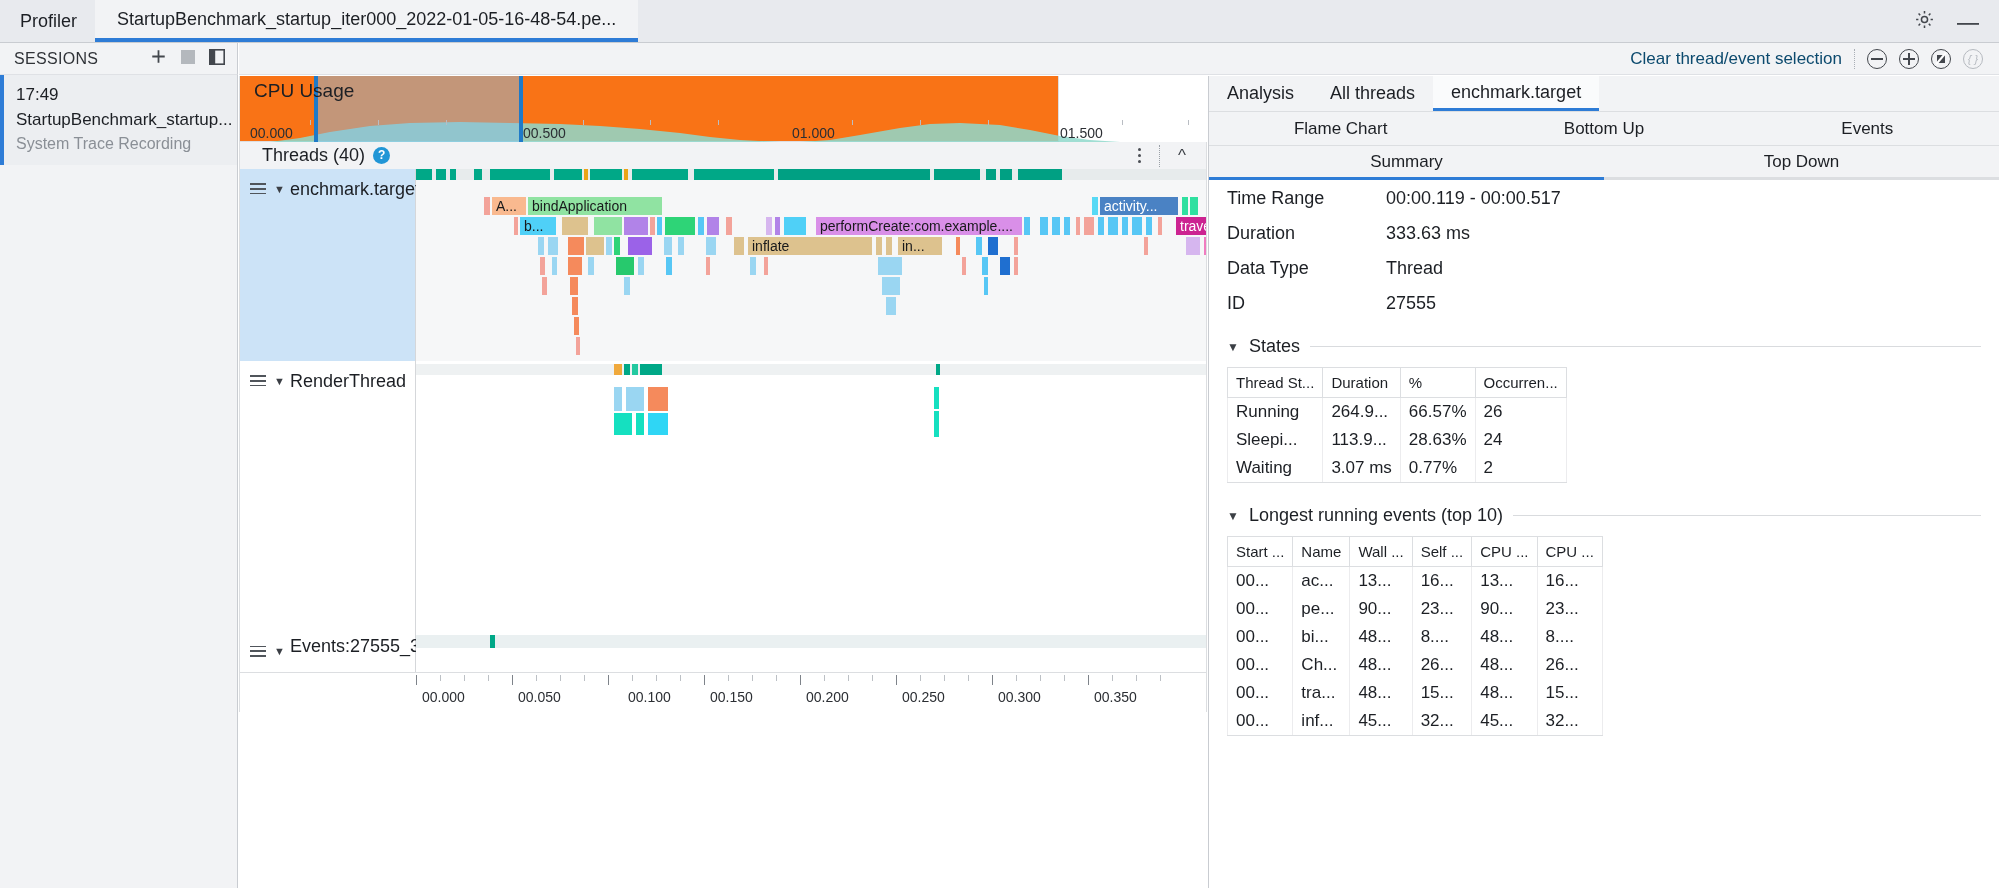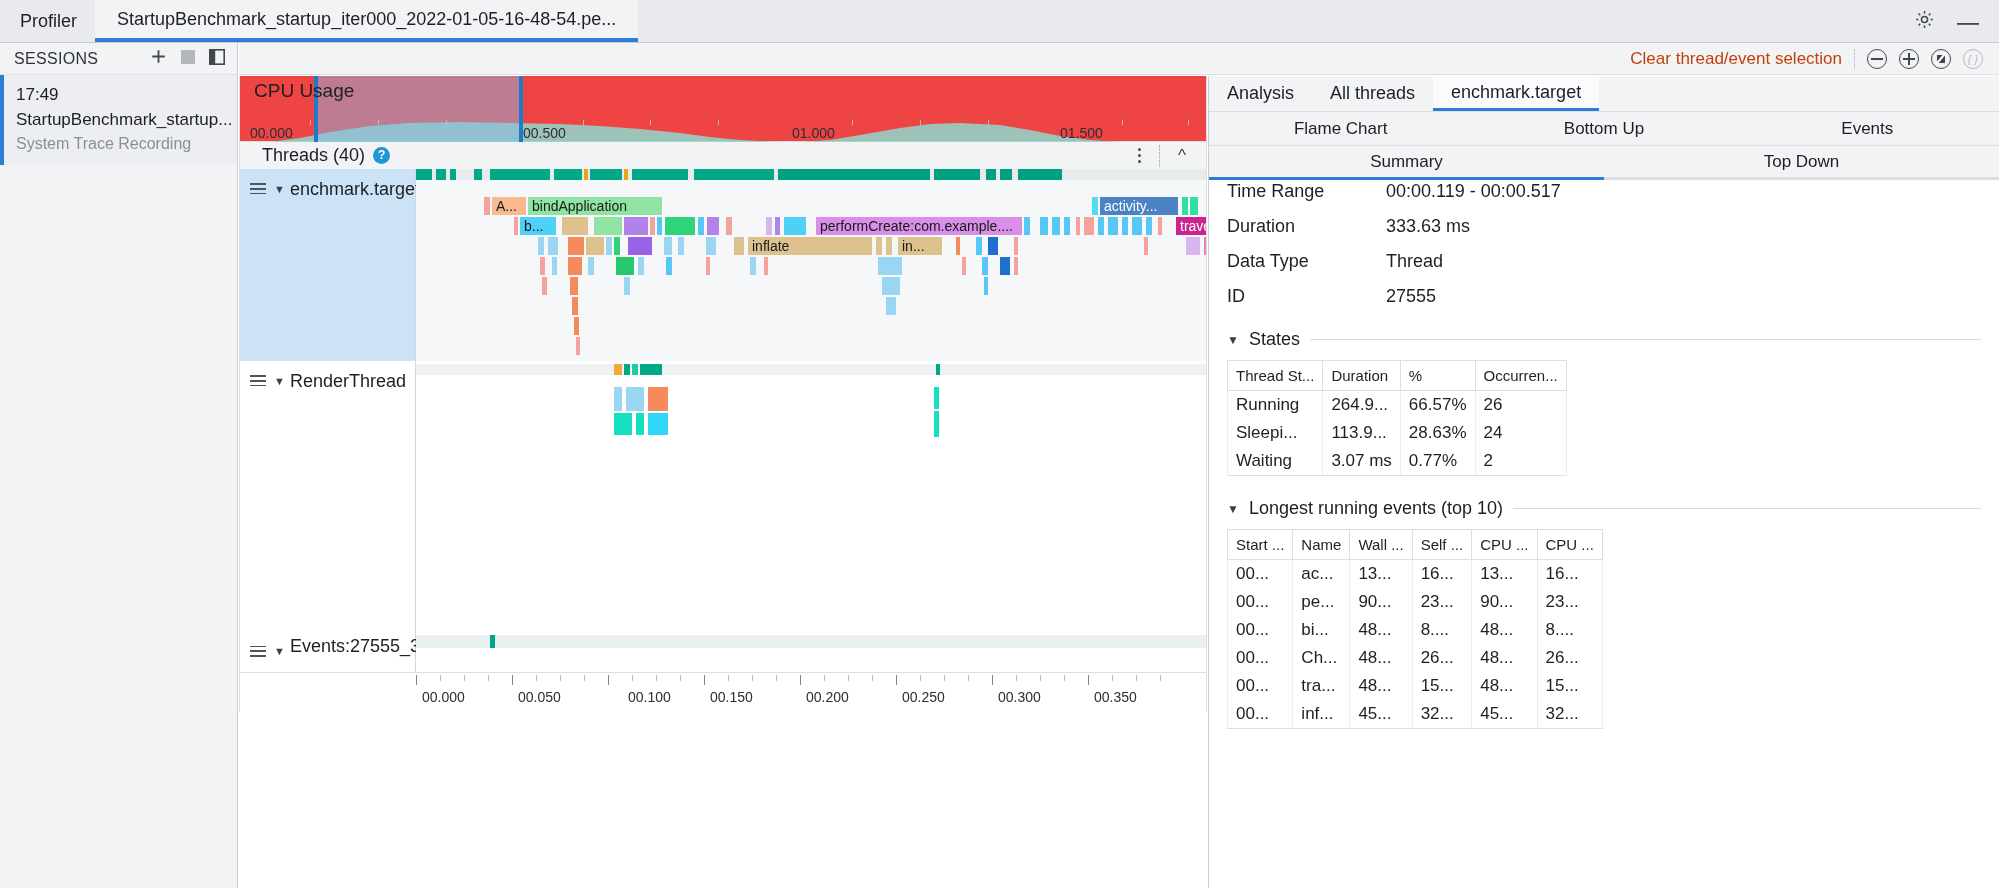--- a/index.html
+++ b/index.html
@@ -66,40 +66,40 @@
   .session-time { font-size: 17px; color: #1c1f24; line-height: 1.45; }
   .session-name { font-size: 17px; color: #1c1f24; line-height: 1.45; }
   .session-sub { font-size: 16px; color: #8a8f96; line-height: 1.45; }
 
   
   .top-toolbar {
     position: absolute; left: 239px; top: 43px; width: 1760px; height: 32px;
     background: #f2f3f5; border-bottom: 1px solid #dfe1e5;
     display: flex; align-items: center; justify-content: flex-end;
   }
-  .clear-link { font-size: 17px; color: #c2410c; cursor: pointer; }
+  .clear-link { font-size: 17px; color: #0c4a6e; cursor: pointer; }
   .toolbar-sep {
     width: 1px; height: 20px; border-left: 1px dotted #a9aeb5; margin: 0 12px;
   }
   .zoom-btns { display: flex; align-items: center; gap: 12px; padding-right: 16px; }
   .circ-btn {
     width: 20px; height: 20px; border-radius: 50%;
     border: 1.6px solid #43474d; position: relative; display:inline-block;
   }
   .circ-btn.dim { border-color: #b6bac0; }
   .circ-btn .h { position:absolute; left:3px; top:8.4px; width:12px; height:1.8px; background:#43474d; }
   .circ-btn .v { position:absolute; left:8.4px; top:3px; width:1.8px; height:12px; background:#43474d; }
   .circ-btn .slash { position:absolute; left:8.4px; top:1.5px; width:2px; height:15px; background:#43474d; transform: rotate(40deg); }
   .circ-btn .sq { position:absolute; left:5px; top:5px; width:8px; height:8px; background:#43474d; }
   .circ-btn .braces { position:absolute; inset:0; font-size:11px; color:#b6bac0; text-align:center; line-height:18px; }
 
   
   .cpu-panel {
-    position: absolute; left: 239px; top: 76px; width: 968px; height: 66px;
-    background: #ef4444; border: 1px solid #dcdee1; border-top: none;
+    position: absolute; left: 239px; top: 76px; width: 820px; height: 66px;
+    background: #f97316; border: 1px solid #dcdee1; border-top: none;
   }
   .cpu-title {
     position: absolute; left: 14px; top: 4px; font-size: 19px; color: #1c1f24; z-index: 4;
   }
   .cpu-selection {
     position: absolute; top: 0; left: 74px; width: 209px; height: 66px;
     background: rgba(129,193,241,.45);
     border-left: 4px solid #1f7ac8; border-right: 4px solid #1f7ac8;
     z-index: 2;
   }
@@ -172,21 +172,21 @@
   .dtab { display:flex; align-items:center; padding: 0 18px; font-size: 18px; color:#1c1f24; }
   .dtab.active { border-bottom: 3px solid #2e7cd6; background:#fafbfc;}
   .detail-subtabs {
     display:flex; height: 34px; background:#f2f3f5; border-bottom: 1px solid #dcdee1;
   }
   .dsub { flex:1; display:flex; align-items:center; justify-content:center; font-size:17px; color:#1c1f24;}
   .detail-subtabs2 { display:flex; height:34px; background:#f2f3f5; border-bottom:3px solid #dcdee1; position:relative;}
   .dsub2 { flex:1; display:flex; align-items:center; justify-content:center; font-size:17px; color:#1c1f24;}
   .dsub2.active::after { content:""; position:absolute; left:0; bottom:-3px; width:50%; height:3px; background:#2e7cd6; }
 
-  .detail-body { padding: 1px 18px 0 18px; }
+  .detail-body { padding: 8px 18px 0 18px; }
   .kv { display:flex; font-size:18px; color:#1c1f24; margin-bottom: 14px; }
   .kv .k { width: 132px; }
   .kv .v { flex:1;margin-left:27px; }
 
   .section-head { display:flex; align-items:center; gap:10px; margin: 22px 0 10px 0; }
   .section-caret { font-size:12px; color:#3b3f45; }
   .section-title { font-size:18px; color:#1c1f24; white-space:nowrap; }
   .section-rule { flex:1; height:1px; background:#d9dbde; }
 
   table.grid { border-collapse: collapse; width: 100%; }

